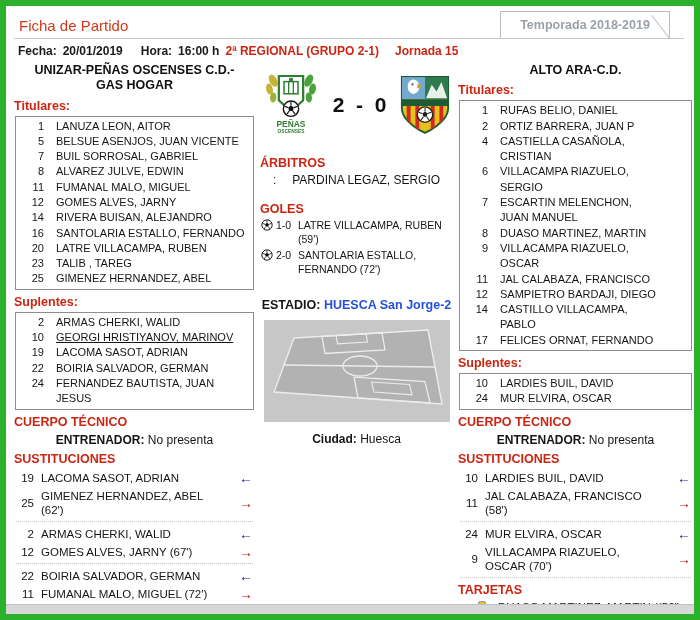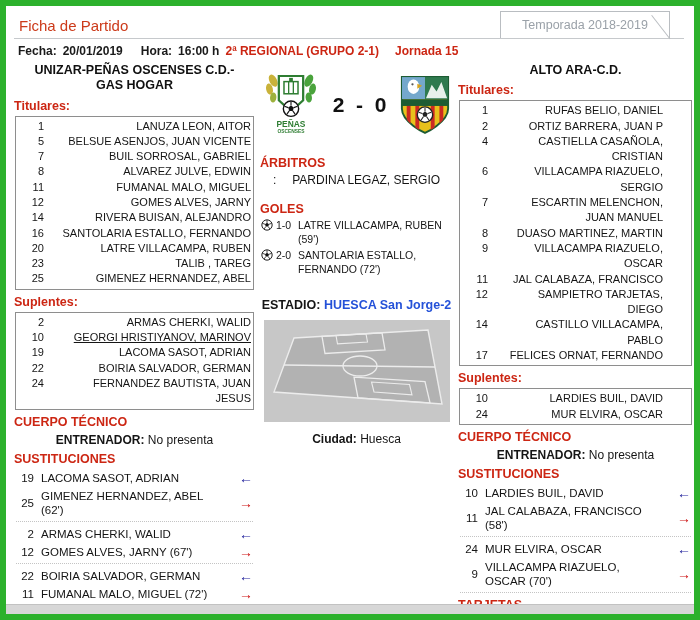--- a/index.html
+++ b/index.html
@@ -13,21 +13,21 @@
     position:absolute;left:6px;top:6px;right:6px;bottom:6px;
     background:#ffffff;overflow:hidden;padding:5px 8px 0 8px;box-sizing:border-box;
   }
   
   .topbar{position:relative;height:27px;border-bottom:1px solid #c6c9cc;margin-right:2px}
   .page-title{position:absolute;left:5px;top:6px;font-size:15px;color:#cc3a1a}
   .season-tab{
     position:absolute;right:14px;top:0;height:26px;width:168px;
     border:1px solid #b9bdc1;border-bottom:none;background:#fff;
     display:flex;align-items:center;justify-content:center;
-    color:#9aa1a8;font-weight:normal;font-size:12.5px;
+    color:#9aa1a8;font-weight:bold;font-size:12.5px;
   }
   .season-fold{
     position:absolute;right:-13px;top:3px;width:30px;height:0;
     border-top:1px solid #b9bdc1;transform:rotate(52deg);transform-origin:left top;
   }
   
   .info-row{display:flex;align-items:center;
     font-size:12px;font-weight:bold;color:#1a1a1a;padding:5px 4px 3px 4px}
   .info-left span{margin-right:6px}
   .info-left .val{margin-right:18px}
@@ -36,21 +36,21 @@
   
   .cols{display:flex;gap:5px;margin-top:1px}
   .col-left{width:241px;flex:none}
   .col-center{width:193px;flex:none;text-align:center}
   .col-right{width:235px;flex:none}
   .team-name{font-weight:bold;font-size:12.5px;text-align:center;line-height:1.22;color:#101010;margin:1px 8px 3px 8px}
   .sec{color:#cc2613;font-weight:bold;font-size:12.5px;text-align:left;margin:5px 0 3px 0}
   .roster{border:1px solid #8e8e8e;background:#fff;padding:2px 2px;margin:0 1px}
   .p-row{display:flex;font-size:11px;line-height:15.3px;color:#151515}
   .p-num{width:26px;text-align:right;margin-right:12px;flex:none}
-  .p-name{flex:1;text-align:right}
+  .p-name{flex:1;text-align:left}
   .col-right .p-name{padding-right:26px}
   .underline{text-decoration:underline}
   .staff-line{text-align:center;font-size:12px;color:#151515;margin:4px 0 2px 0}
   .b{font-weight:bold}
   
   .subs{margin:2px 2px 0 2px}
   .sub-row{display:flex;align-items:center;font-size:11.5px;line-height:14px;color:#151515;padding:2px 0;text-align:left}
   .sub-row.out{border-bottom:1px dotted #c4c4c4;padding-bottom:4px;margin-bottom:3px}
   .s-num{width:18px;text-align:right;margin-right:7px;flex:none}
   .s-name{flex:1;padding-right:18px}
@@ -416,21 +416,21 @@
             <span class="p-name">VILLACAMPA RIAZUELO, OSCAR</span>
           </div>
 
           <div class="p-row">
             <span class="p-num">11</span>
             <span class="p-name">JAL CALABAZA, FRANCISCO</span>
           </div>
 
           <div class="p-row">
             <span class="p-num">12</span>
-            <span class="p-name">SAMPIETRO TARJETAS, DIEGO</span>
+            <span class="p-name">SAMPIETRO BARDAJI, DIEGO</span>
           </div>
 
           <div class="p-row">
             <span class="p-num">14</span>
             <span class="p-name">CASTILLO VILLACAMPA, PABLO</span>
           </div>
 
           <div class="p-row">
             <span class="p-num">17</span>
             <span class="p-name">FELICES ORNAT, FERNANDO</span>

